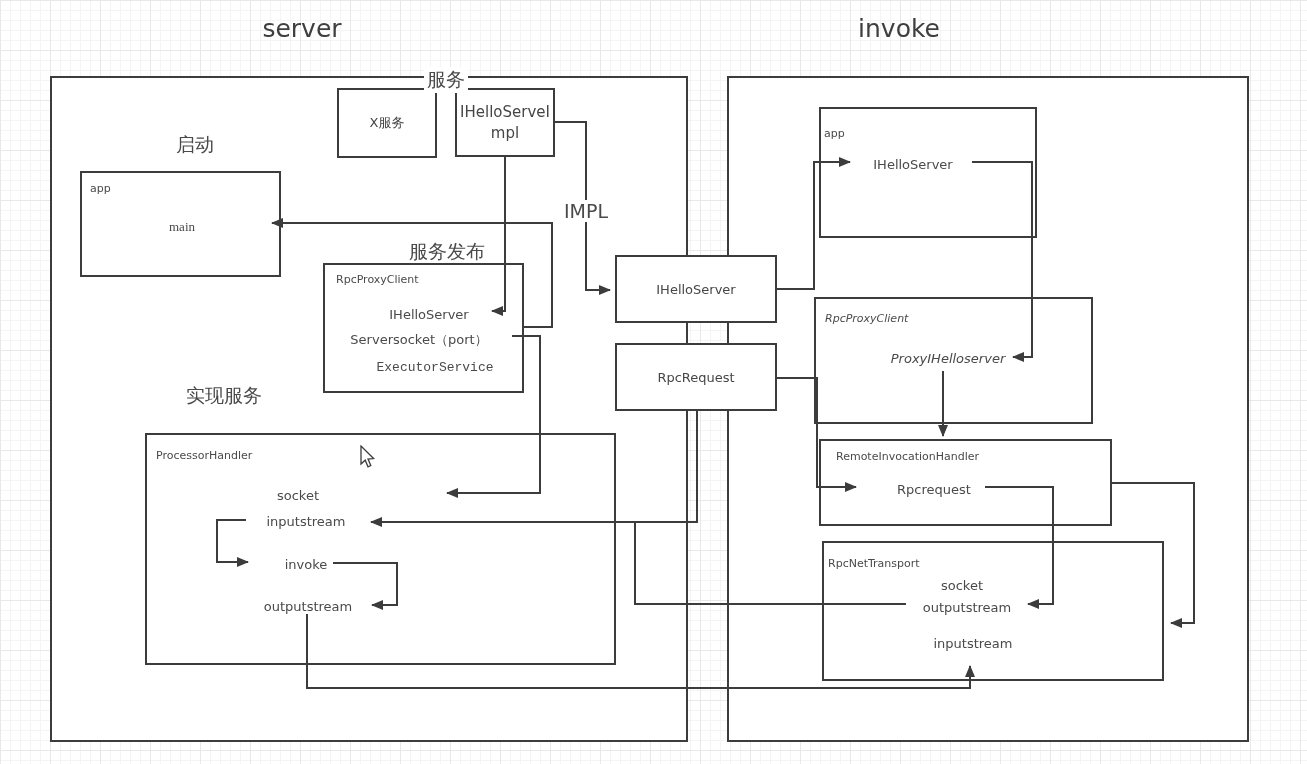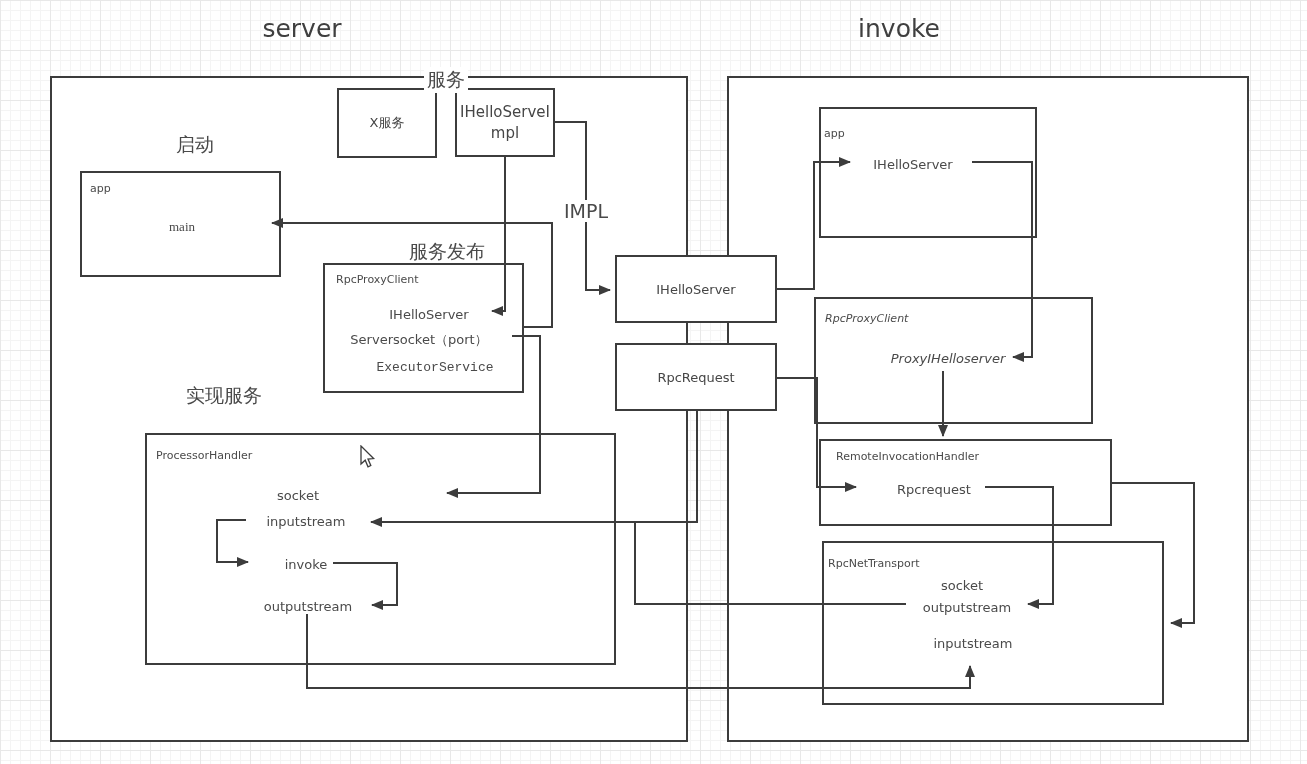--- a/index.html
+++ b/index.html
@@ -91,21 +91,21 @@
   <div class="abs node" style="left:814px;top:297px;width:279px;height:127px;font-style:italic;">
     <span class="corner" style="left:9px;top:13px;">RpcProxyClient</span>
     <span class="member" style="left:132px;top:52px;">ProxyIHelloserver</span>
   </div>
 
   <div class="abs node" style="left:819px;top:439px;width:293px;height:87px;">
     <span class="corner" style="left:15px;top:9px;">RemoteInvocationHandler</span>
     <span class="member" style="left:113px;top:41px;">Rpcrequest</span>
   </div>
 
-  <div class="abs node" style="left:822px;top:541px;width:342px;height:164px;">
+  <div class="abs node" style="left:822px;top:541px;width:342px;height:140px;">
     <span class="corner" style="left:4px;top:14px;">RpcNetTransport</span>
     <span class="member" style="left:138px;top:35px;">socket</span>
     <span class="member" style="left:143px;top:57px;">outputstream</span>
     <span class="member" style="left:149px;top:93px;">inputstream</span>
   </div>
 
   <svg class="wires" width="1307" height="764" viewBox="0 0 1307 764">
     <defs>
       <marker id="arr" markerUnits="userSpaceOnUse" markerWidth="14" markerHeight="12" refX="11" refY="5" orient="auto">
         <path d="M0,0 L12,5 L0,10 Z" fill="#3c3c3c"></path>

